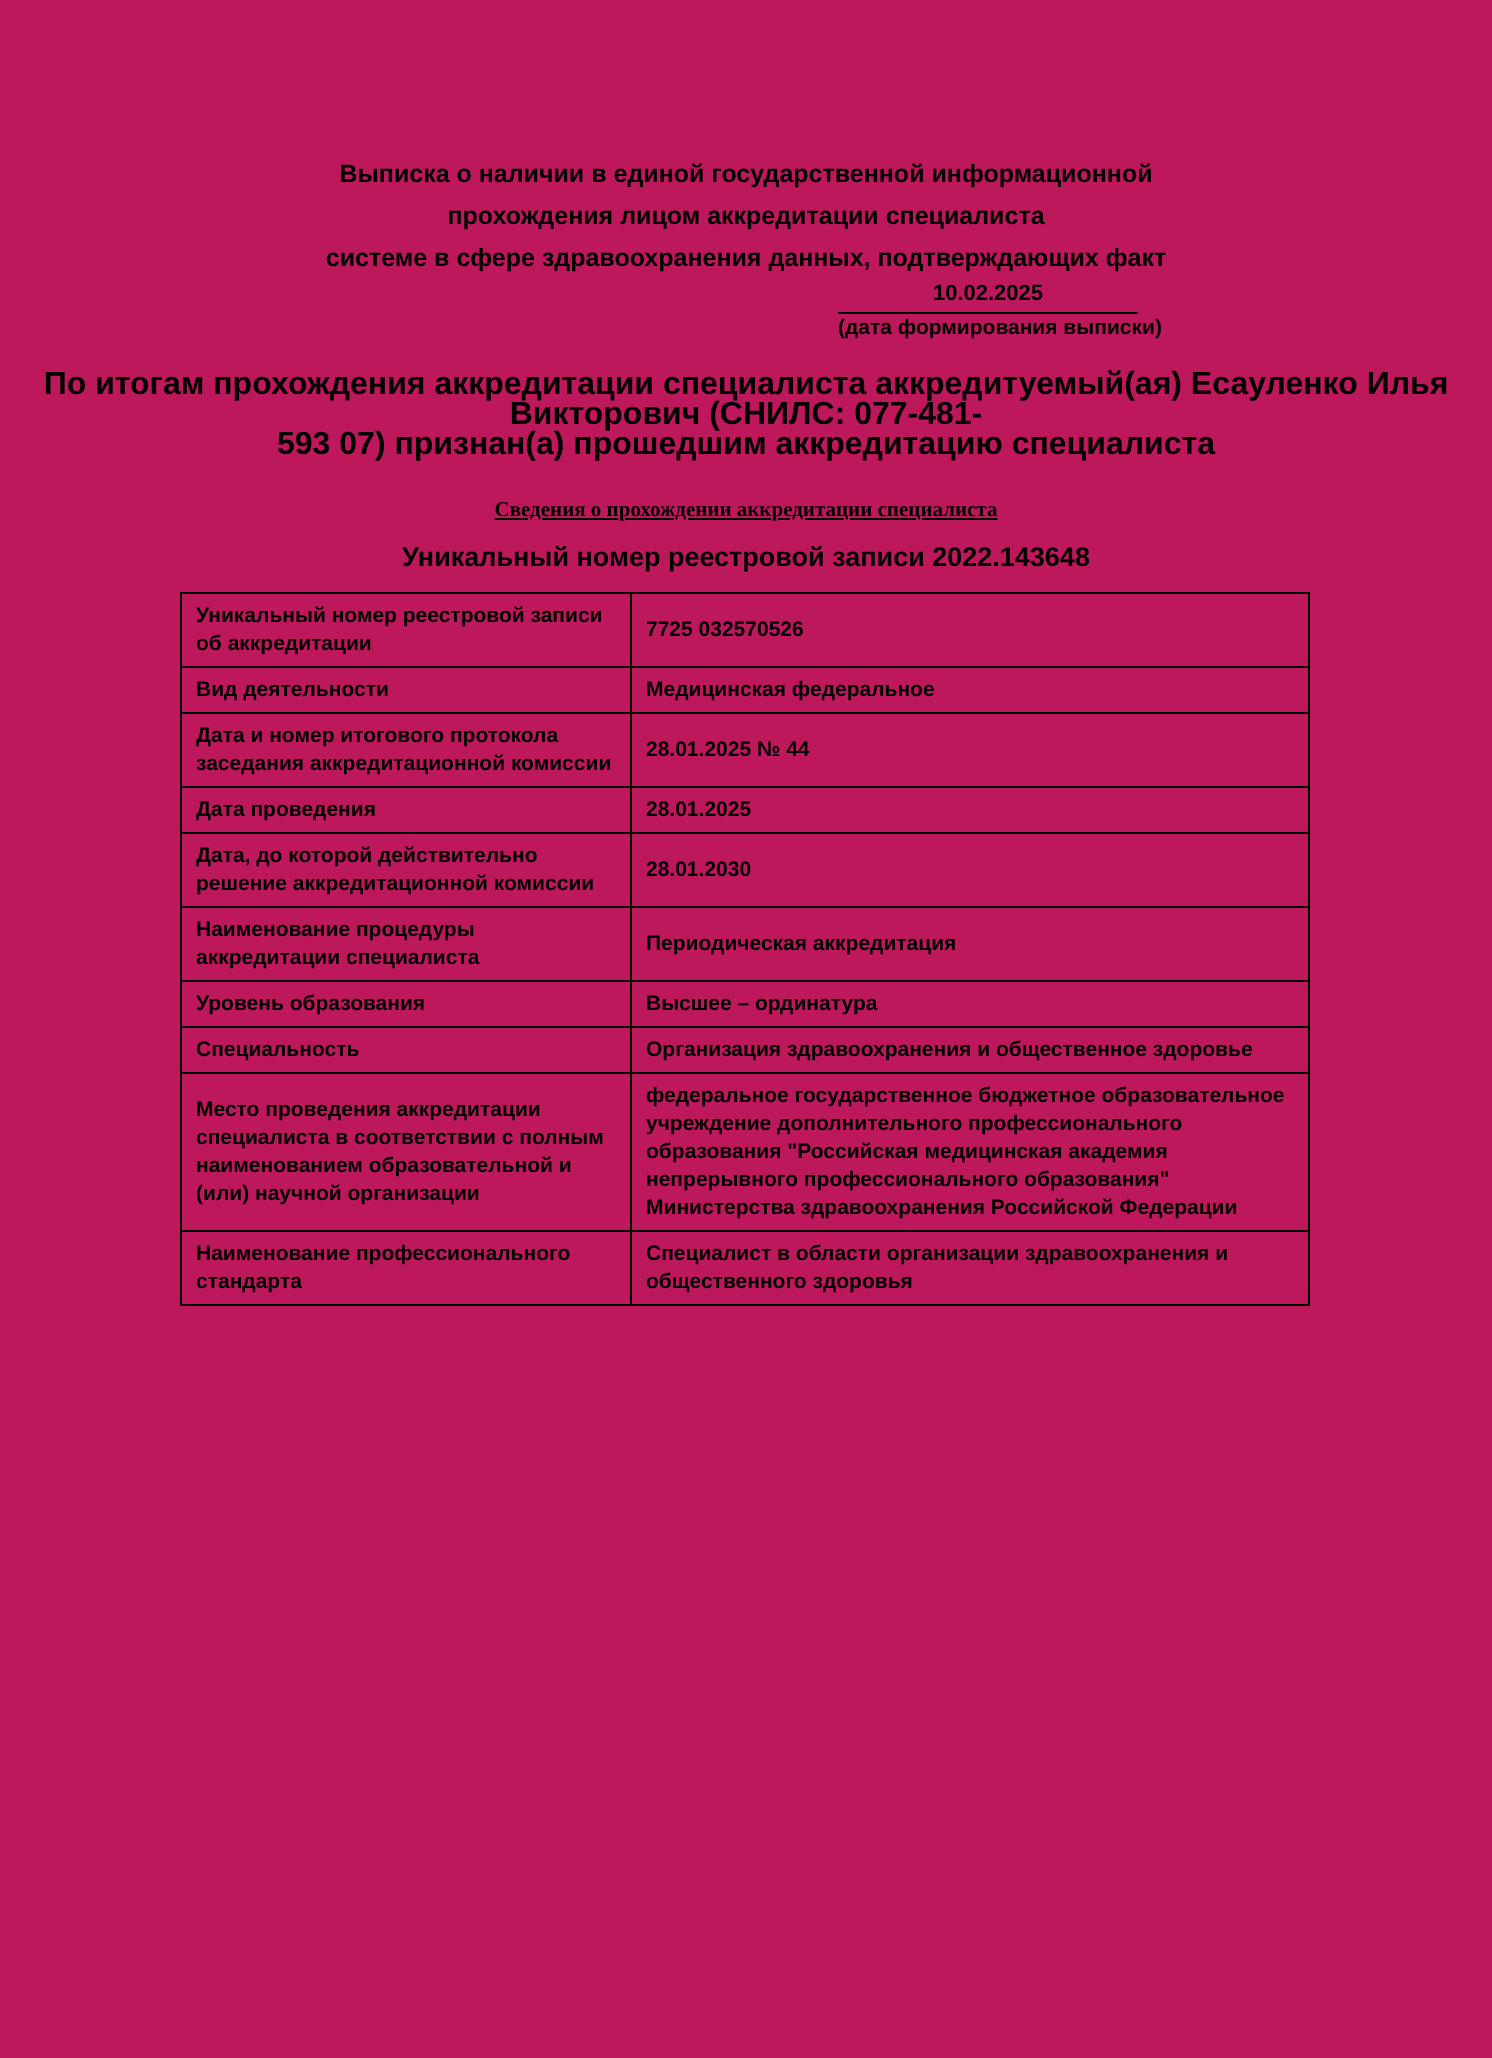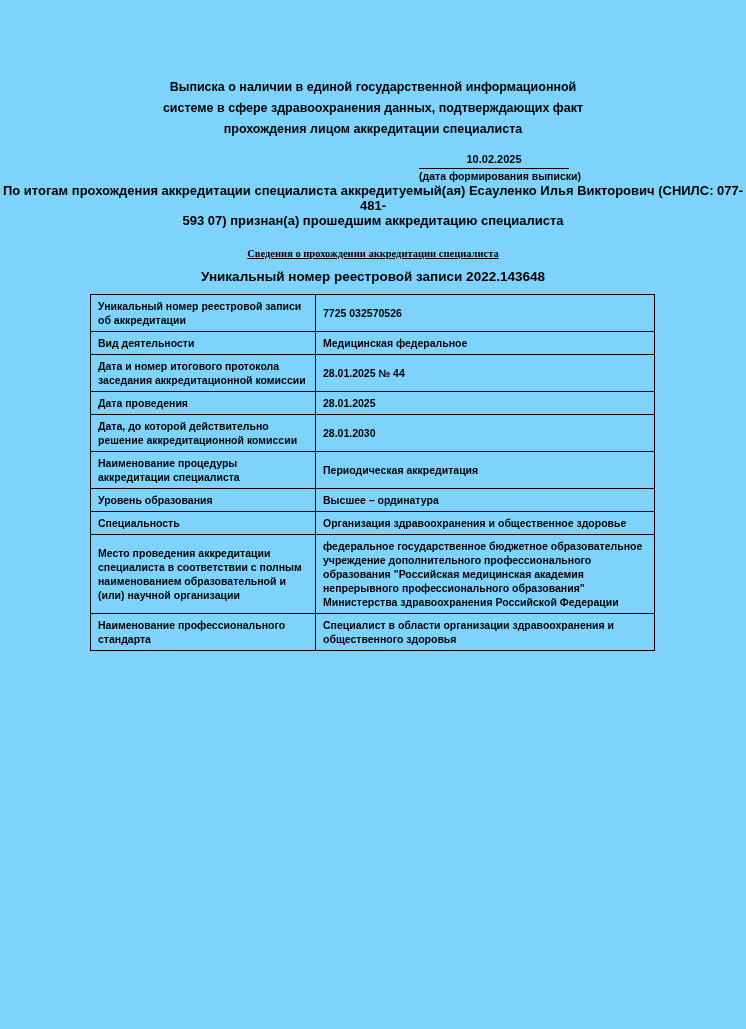--- a/index.html
+++ b/index.html
@@ -2,56 +2,57 @@
 <html lang="ru"><head>
 <meta charset="utf-8">
 <style>
   * { margin: 0; padding: 0; box-sizing: border-box; }
   html, body { background: #ffffff; }
   .page {
     position: relative;
     width: 746px;
     height: 1029px;
     margin: 0 auto;
-    background: #7dd3fc;
+    background: #be185d;
     color: #000000;
     font-family: "Liberation Sans", sans-serif;
     font-weight: 700;
     overflow: hidden;
   }
   .title-block {
     padding-top: 77px;
     text-align: center;
     font-size: 12.5px;
     line-height: 21px;
   }
   .date-block {
     margin-left: 419px;
-    margin-top: 13px;
+    margin-top: 1px;
     width: 150px;
     text-align: center;
   }
   .date-value {
     display: block;
     font-size: 11px;
     line-height: 13px;
     padding-bottom: 2px;
     border-bottom: 1.5px solid #000;
   }
   .date-caption {
     display: block;
     font-size: 10.5px;
     line-height: 13px;
     padding-top: 1px;
     white-space: nowrap;
     text-align: right;
   }
   .intro-block {
+    margin-top: 14px;
     text-align: center;
-    font-size: 13px;
+    font-size: 16px;
     line-height: 15px;
   }
   .section-title {
     margin-top: 19px;
     text-align: center;
     font-size: 10.5px;
     line-height: 13px;
     text-decoration: underline;
     font-family: Liberation Serif, serif;
   }
@@ -79,22 +80,22 @@
   td.cell-label { width: 225px; margin-top: 15px; }
   td.cell-value { width: 339px; }
 </style>
 </head>
 <body>
 
 <div class="page">
 
   <div class="title-block">
     <div>Выписка о наличии в единой государственной информационной</div>
+    <div>прохождения лицом аккредитации специалиста</div>
     <div>системе в сфере здравоохранения данных, подтверждающих факт</div>
-    <div>прохождения лицом аккредитации специалиста</div>
   </div>
 
   <div class="date-block">
     <span class="date-value">10.02.2025</span>
     <span class="date-caption">(дата формирования выписки)</span>
   </div>
 
   <div class="intro-block">
     <div>По итогам прохождения аккредитации специалиста аккредитуемый(ая) Есауленко Илья Викторович (СНИЛС: 077-481-</div>
     <div>593 07) признан(а) прошедшим аккредитацию специалиста</div>

